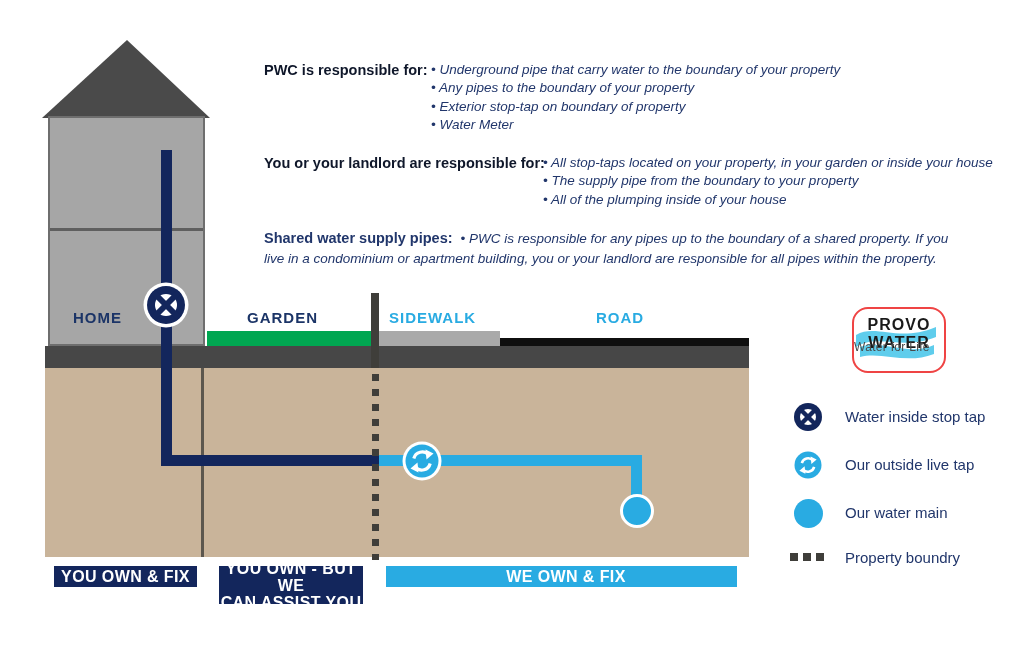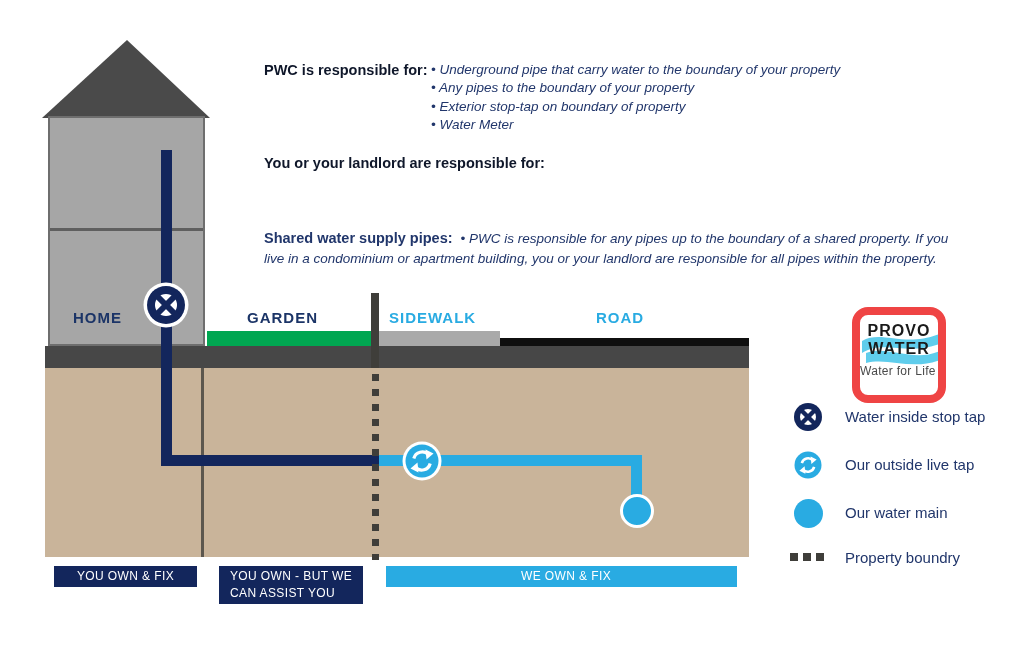--- a/index.html
+++ b/index.html
@@ -39,36 +39,36 @@
   
   .resp-heading { color:#0f172a; font-weight:bold; font-size:14.5px; }
   .bullet-list  { color:#21366b; font-style:italic; font-size:13.5px; line-height:18.4px; width:440px; }
   .bullet-line  { white-space:nowrap; }
   .shared-para  { width:700px; font-size:13.5px; line-height:19.5px; color:#21366b; }
   .shared-para .hd { font-weight:bold; font-style:normal; font-size:14.5px; margin-right:8px; }
   .shared-para .bd { font-style:italic; }
 
   
   .own-bar { display:flex; align-items:center; justify-content:center;
-    color:#ffffff; font-size:12px; font-weight:400; letter-spacing:.4px;
-    text-align:left; white-space:pre-line; line-height:17px; }
+    color:#ffffff; font-size:16px; font-weight:700; letter-spacing:.4px;
+    text-align:center; white-space:pre-line; line-height:17px; }
   .bar-navy { background:#13265c; }
   .bar-blue { background:#29abe2;padding-left:9px; }
   .bar-1 { left:54px;  top:566px; width:143px; height:21px; }
   .bar-2 { left:219px; top:566px; width:144px; height:38px; }
   .bar-3 { left:386px; top:566px; width:351px; height:21px; }
 
   
   .legend-label { color:#21366b; font-size:15px; white-space:nowrap; }
   .boundary-swatch { display:flex; gap:5px; }
   .boundary-swatch span { width:8px; height:8px; background:#3f3e3a; display:block; }
 
   
-  .logo-box { left:852px; top:307px; width:94px; height:96px; background:#ffffff;
-    border:8px solid #ef4444; border-radius:16px; overflow:hidden; }
+  .logo-box { left:852px; top:307px; width:94px; height:66px; background:#ffffff;
+    border:2px solid #ef4444; border-radius:16px; overflow:hidden; }
   .logo-text { position:absolute; width:100%; text-align:center; color:#1a1a1a;
     font-weight:800; font-size:16px; letter-spacing:1px; line-height:18px; }
   .logo-line1 { top:7px; }
   .logo-line2 { top:25px; }
   .logo-tagline { position:absolute; width:100%; text-align:left; bottom:17px;
     font-size:12px; color:#4a4a4a; font-weight:400; letter-spacing:.3px; }
 </style>
 </head>
 <body>
 
@@ -122,20 +122,25 @@
 
   <div class="abs resp-heading" style="left:264px; top:62px;">PWC is responsible for:</div>
   <div class="abs bullet-list" style="left:431px; top:61px;">
       <div class="bullet-line">• Underground pipe that carry water to the boundary of your property</div>
       <div class="bullet-line">• Any pipes to the boundary of your property</div>
       <div class="bullet-line">• Exterior stop-tap on boundary of property</div>
       <div class="bullet-line">• Water Meter</div>
     </div>
 
   <div class="abs resp-heading" style="left:264px; top:155px;">You or your landlord are responsible for:</div>
+  <div class="abs bullet-list" style="left:543px; top:154px;">
+      <div class="bullet-line">• All stop-taps located on your property, in your garden or inside your house</div>
+      <div class="bullet-line">• The supply pipe from the boundary to your property</div>
+      <div class="bullet-line">• All of the plumping inside of your house</div>
+    </div>
 
   <p class="abs shared-para" style="left:264px; top:229px;">
     <span class="hd">Shared water supply pipes:</span><span class="bd">• PWC is responsible for any pipes up to the boundary of a shared property.  If you live in a condominium or apartment building, you or your landlord are responsible for all pipes within the property.</span>
   </p>
 
   <div class="abs own-bar bar-navy bar-1">YOU OWN &amp; FIX</div>
   <div class="abs own-bar bar-navy bar-2">YOU OWN - BUT WE
 CAN ASSIST YOU</div>
   <div class="abs own-bar bar-blue bar-3">WE OWN &amp; FIX</div>
 

